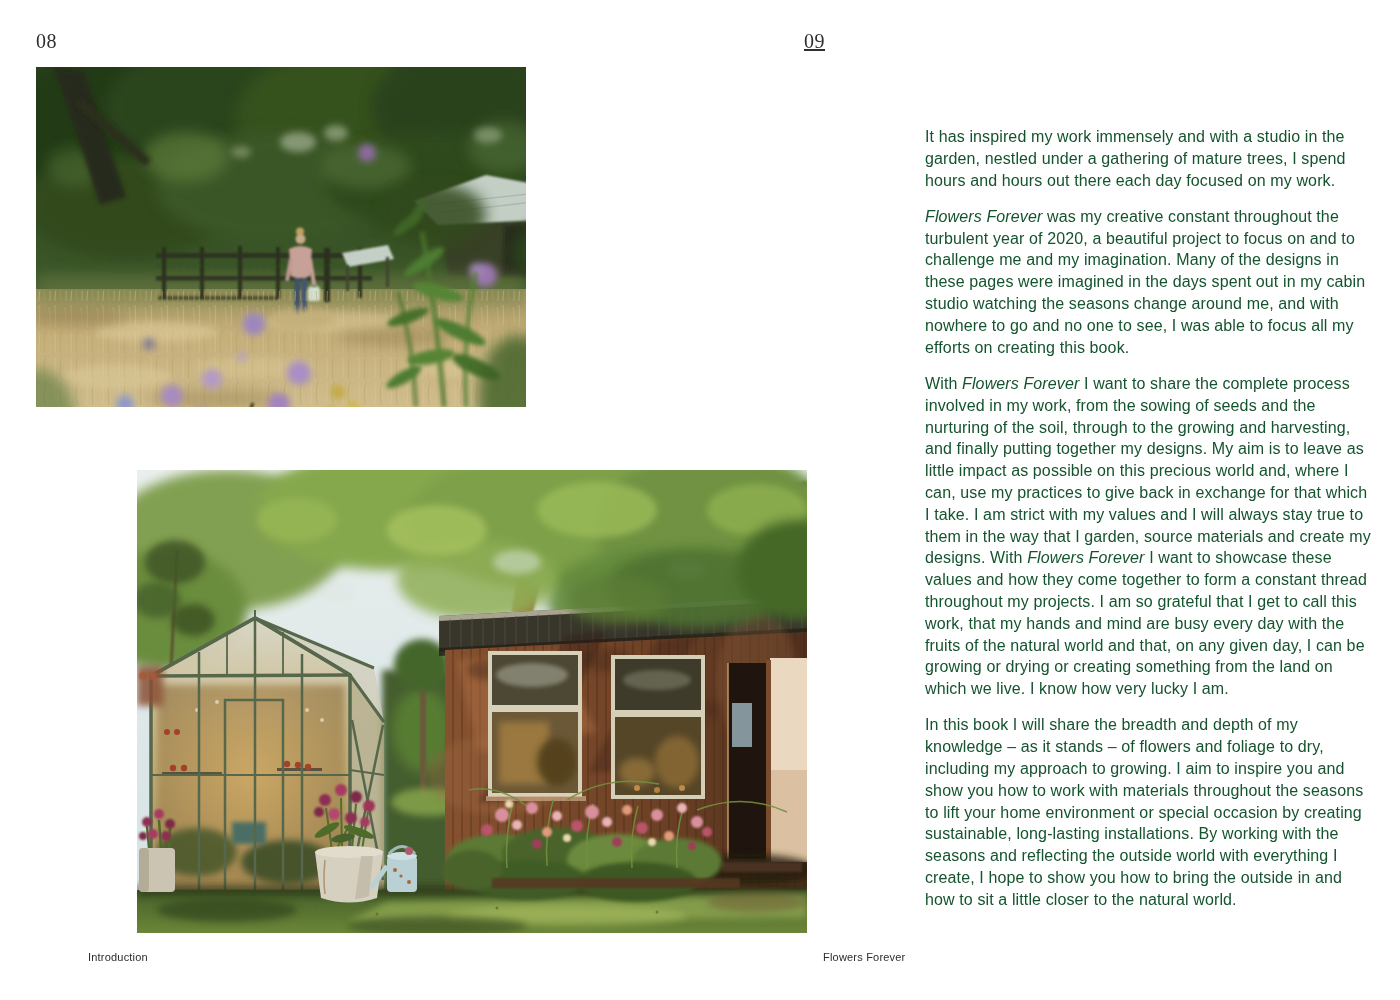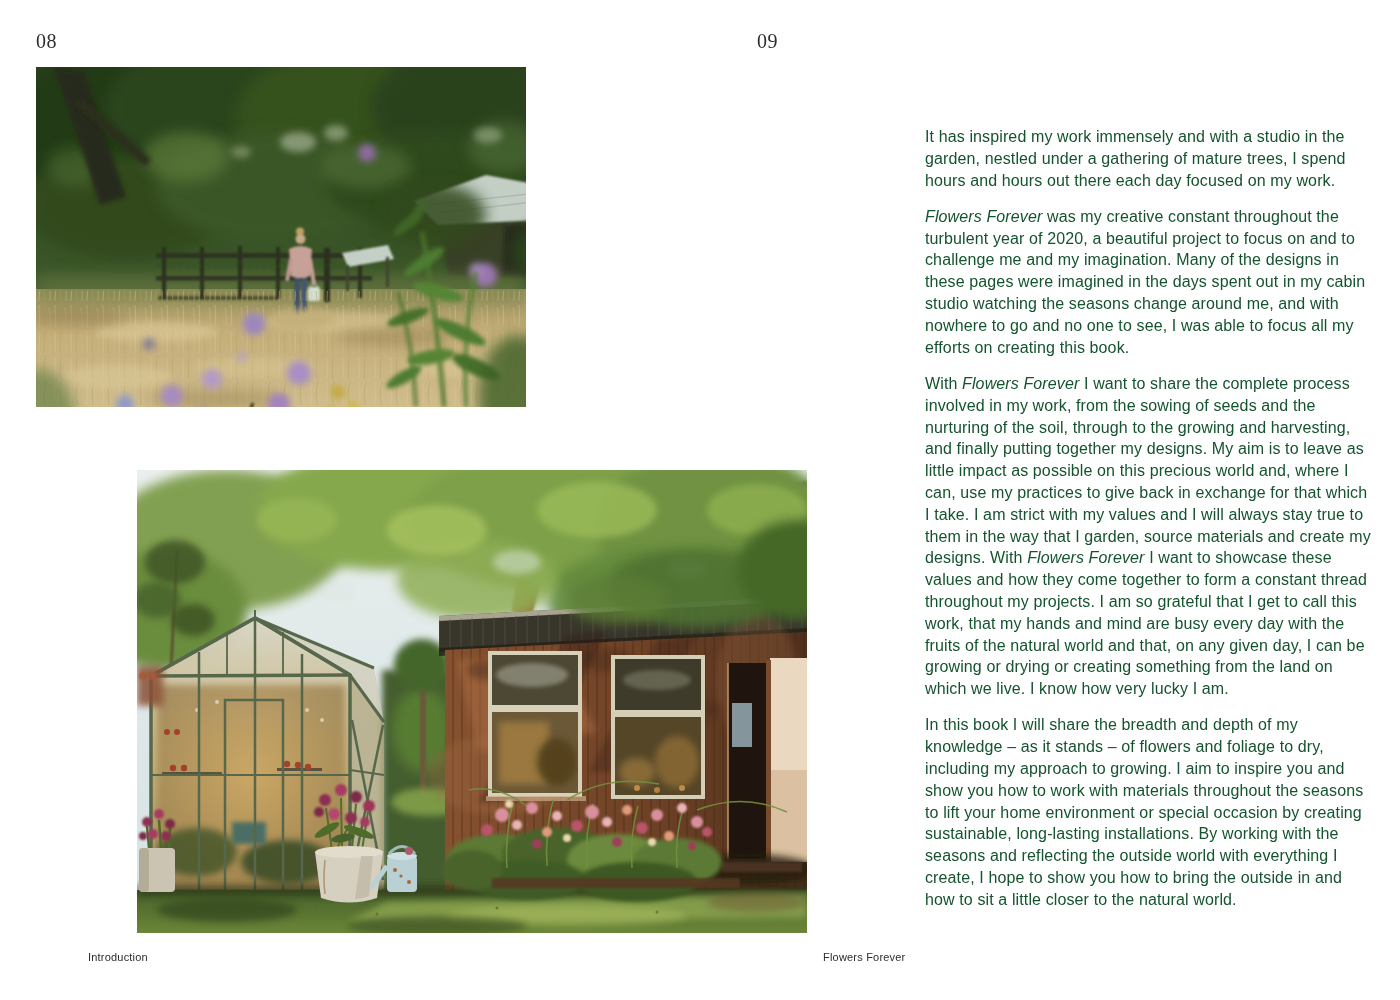--- a/index.html
+++ b/index.html
@@ -1,19 +1,19 @@
 <!DOCTYPE html>
 <html><head>
 <meta charset="utf-8">
 <style>
   html,body{margin:0;padding:0;width:1400px;height:1000px;overflow:hidden;background:#ffffff;}
   .spread{position:absolute;inset:0;background:#ffffff;font-family:"Liberation Sans",sans-serif;padding-left:16px;}
   .pageno{position:absolute;top:30px;font-family:"Liberation Serif",serif;font-size:20px;color:#2f2f2f;letter-spacing:.5px;}
   #pn-left{left:36px;}
-  #pn-right{left:757px;}
+  #pn-right{left:804px;text-decoration:underline;}
   .photo{position:absolute;overflow:hidden;background:#6b7a4a;}
   #photo-meadow{left:36px;top:67px;width:490px;height:340px;}
   #photo-studio{left:137px;top:470px;width:670px;height:463px;}
   .photo svg{display:block;}
   .text-col{position:absolute;left:925px;top:126px;width:446px;color:#14532d;font-size:16px;line-height:21.8px;letter-spacing:.12px;}
   .text-col p{margin:0 0 14.5px 0;}
   .text-col em{font-style:italic;}
   .footer{position:absolute;top:951px;font-size:11px;color:#2c2c2c;letter-spacing:.2px;}
   #foot-left{left:88px;}
   #foot-right{left:823px;}

